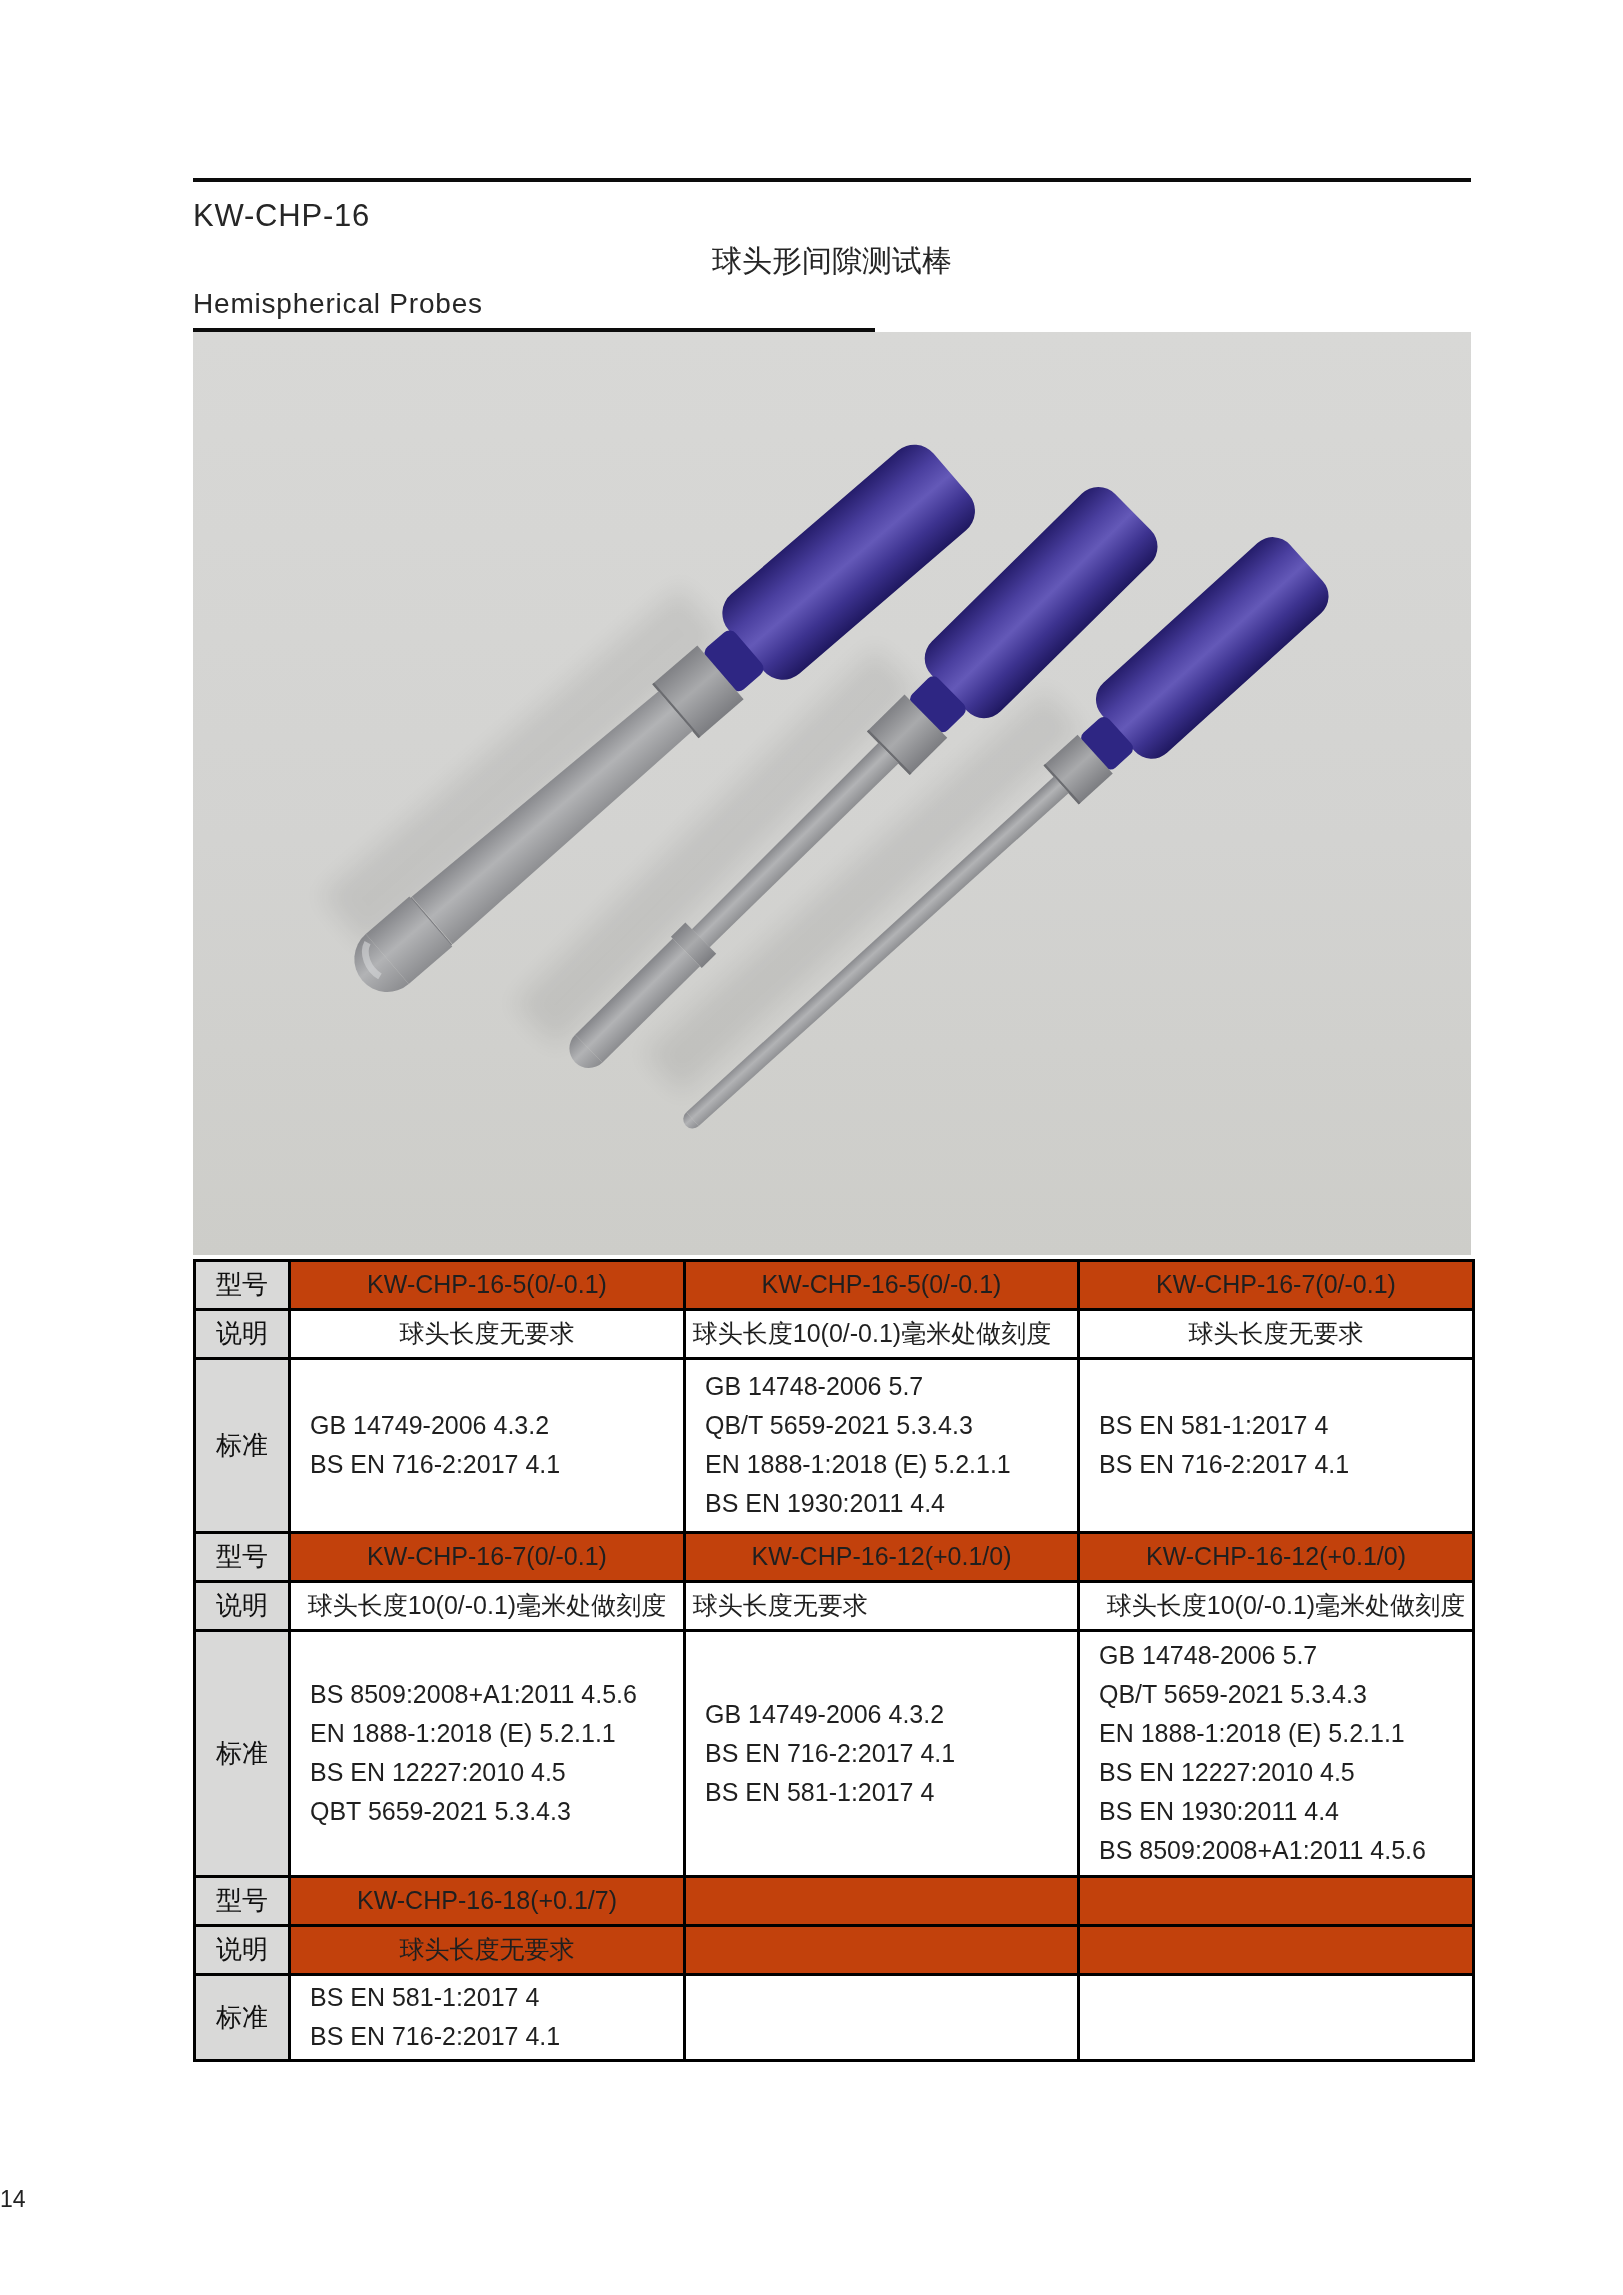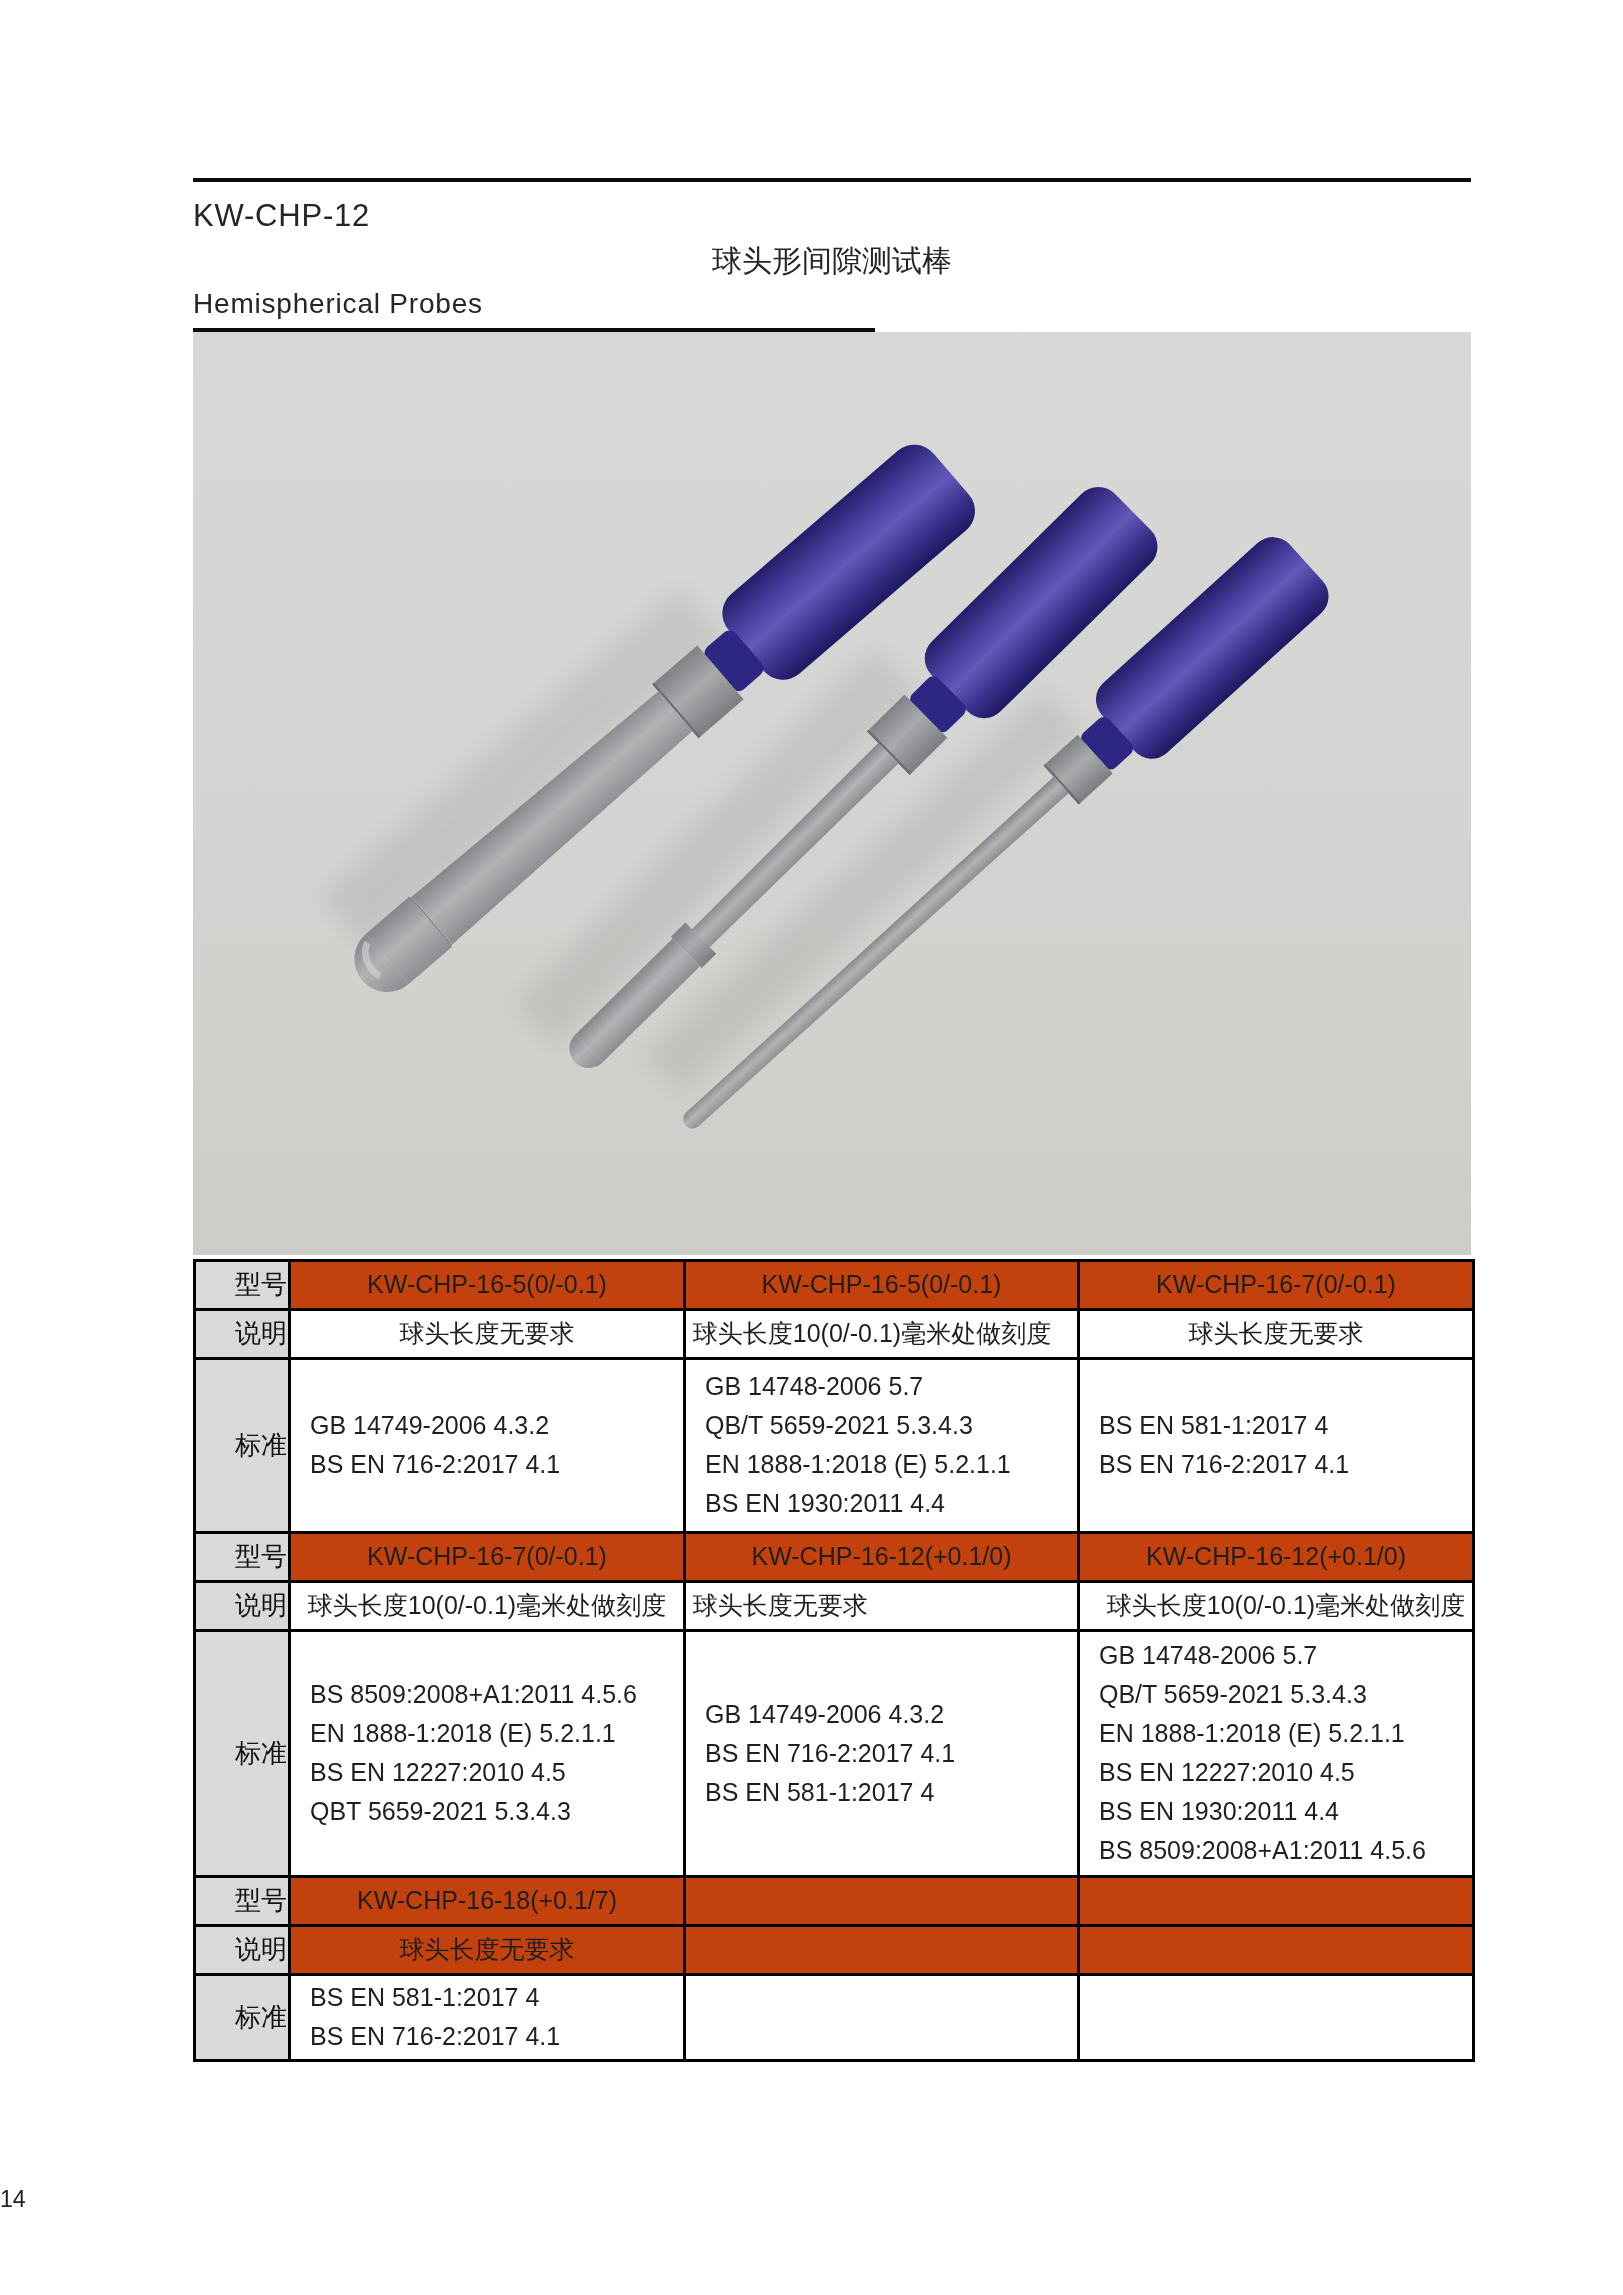--- a/index.html
+++ b/index.html
@@ -9,21 +9,21 @@
   .top-rule{height:4.2px;background:#0c0c0c;}
   .title-model{margin-top:13.5px;font-size:31px;line-height:39px;font-weight:400;color:#262626;letter-spacing:0.8px;}
   .title-cn{margin-top:5px;font-size:30px;line-height:41px;color:#262626;text-align:center;}
   .title-en{margin-top:3.4px;font-size:28px;line-height:39px;color:#262626;letter-spacing:0.8px;}
   .title-underline{margin-top:5px;height:4.2px;width:682px;background:#0c0c0c;}
   .photo{margin-top:0;width:1278px;height:923px;}
   .photo svg{display:block;}
   table.spec{margin-top:3.4px;border-collapse:collapse;width:1278px;table-layout:fixed;
              font-size:25px;color:#1f1f1f;}
   table.spec td{border:3.4px solid #000;overflow:hidden;}
-  td.lbl{background:#d9d9d8;text-align:right;font-size:26px;color:#111;}
+  td.lbl{background:#d9d9d8;text-align:center;font-size:26px;color:#111;}
   td.gray{background:#c2410c;}
   td.white{background:#ffffff;}
   .row-model td,.row-desc td{height:44px;}
   .center{text-align:center;}
   .left{text-align:left;padding-left:6.8px;}
   .right{text-align:right;padding-right:6.8px;}
   td.std{white-space:pre-line;line-height:39px;padding-left:19px;vertical-align:middle;}
   tr.std-1 td{height:169px;}
   tr.std-2 td{height:241px;}
   tr.std-3 td{height:81px;}
@@ -32,21 +32,21 @@
   .page-number{position:absolute;left:0;top:2186px;width:100%;
                font-size:23px;color:#222;}
 </style>
 </head>
 <body>
 
 <div class="page">
   <div class="content">
 
     <div class="top-rule"></div>
-    <div class="title-model">KW-CHP-12</div>
+    <div class="title-model">KW-CHP-16</div>
     <div class="title-cn">球头形间隙测试棒</div>
     <div class="title-en">Hemispherical Probes</div>
     <div class="title-underline"></div>
 
     <div class="photo">
       <svg width="1278" height="923" viewBox="0 0 1512 1092">
         <defs>
           <linearGradient id="bgGrad" x1="0" y1="0" x2="0" y2="1">
             <stop offset="0" stop-color="#d8d8d6"></stop>
             <stop offset="0.55" stop-color="#d3d3d1"></stop>

